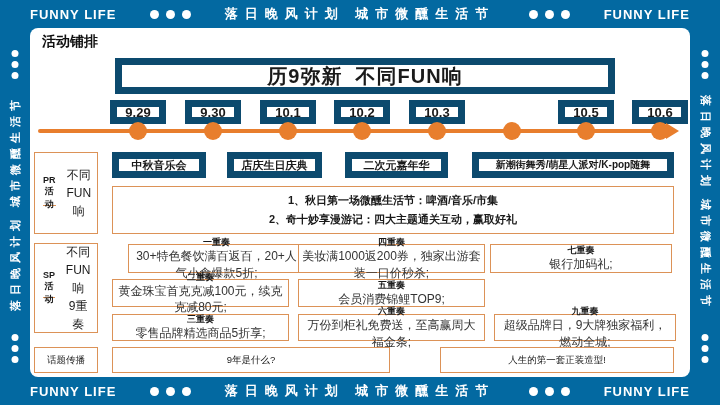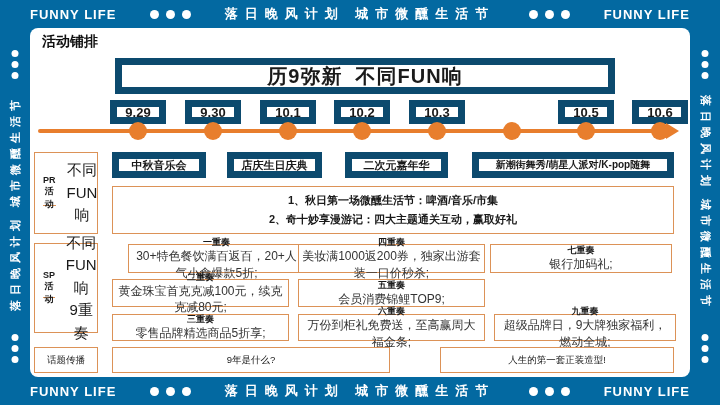--- a/index.html
+++ b/index.html
@@ -36,21 +36,21 @@
   .date{top:100px;width:56px;height:24px;font-size:13px;font-weight:700;}
   .tline{position:absolute;left:38px;top:129px;width:632px;height:4px;background:#E87E2D;border-radius:2px;}
   .tarrow{position:absolute;left:666px;top:123px;width:0;height:0;
           border-left:13px solid #E87E2D;border-top:8px solid transparent;border-bottom:8px solid transparent;}
   .tdot{position:absolute;top:122px;width:18px;height:18px;border-radius:50%;background:#E87E2D;}
   
   .labelbox{justify-content:flex-start;padding:8px;gap:11px;}
   .labelhead{width:100%;display:flex;align-items:center;justify-content:center;
              border-bottom:1px solid #DC9257;font-weight:700;font-size:9px;box-sizing:border-box;}
   .labelbody{flex:1;display:flex;flex-direction:column;align-items:center;justify-content:center;
-             font-size:15px;line-height:1.5;}
+             font-size:12px;line-height:1.5;}
   
   .prbox{top:152px;height:26px;font-size:11px;font-weight:700;}
   .funbox{left:112px;top:186px;width:562px;height:48px;flex-direction:column;
           font-size:11px;font-weight:700;line-height:1.7;}
   .cell{flex-direction:column;line-height:1.35;padding:1px 3px;}
   .cell .t{font-size:9px;font-weight:700;}
   .cell .d{font-size:12px;color:#333;}
   .topicbox{top:347px;height:26px;font-size:9.5px;}
 </style>
 </head>

